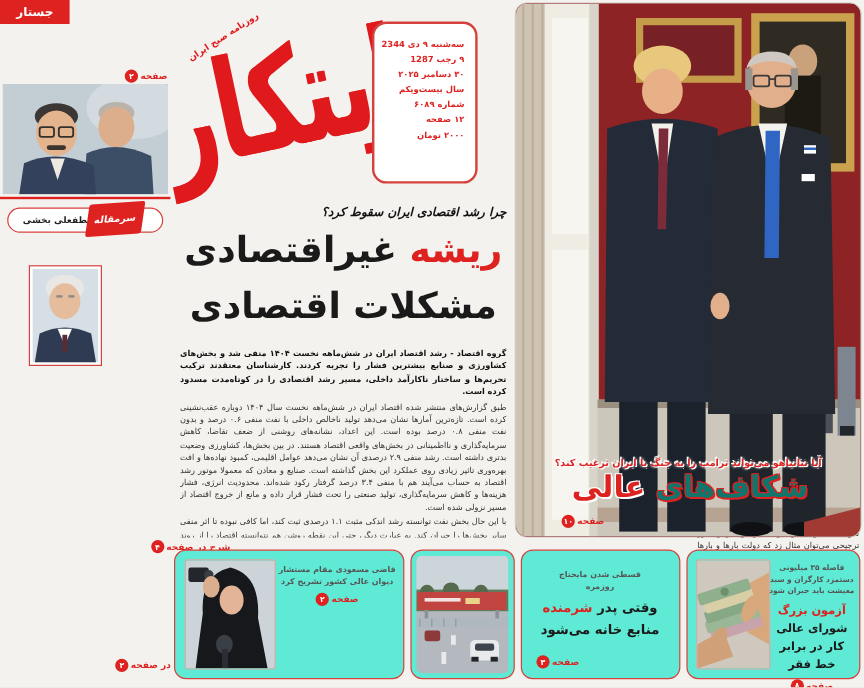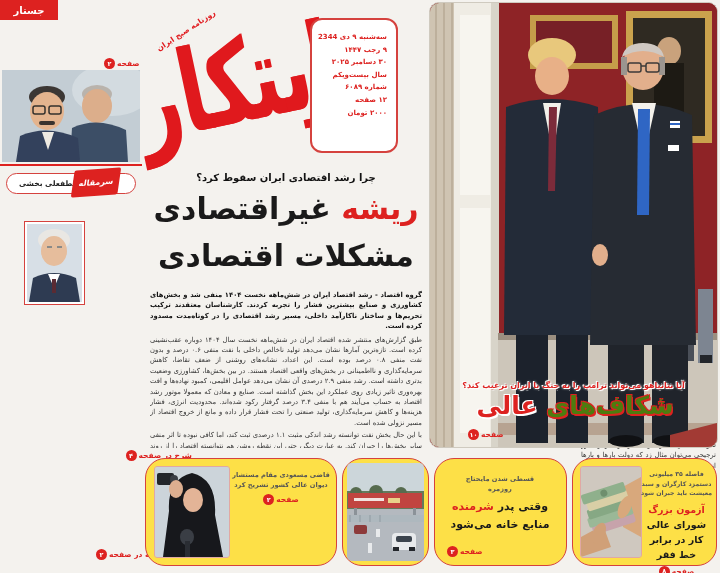--- a/index.html
+++ b/index.html
@@ -36,40 +36,40 @@
   
   .logo{left:140px;top:-10px;width:190px;height:185px;display:flex;align-items:center;justify-content:center;
     font-size:76px;font-weight:bold;color:#e0191d;transform:rotate(-12deg) scale(1,1.5);z-index:1;
     text-shadow:1px 0 #e0191d;}
   .tagline{left:152px;top:26px;color:#e0191d;font-size:7.5px;font-weight:bold;transform:rotate(-33deg);z-index:2;white-space:nowrap;}
   .info-box{left:310px;top:18px;width:88px;height:135px;border:2px solid var(--red2);border-radius:12px;background:#fff;
     z-index:2;padding:11px 9px;}
   .info-box div{color:var(--red);font-size:7px;font-weight:bold;line-height:12.6px;text-align:right;white-space:nowrap;}
 
   
-  .lead-kicker{right:298px;top:172px;width:272px;text-align:center;font-size:10px;font-weight:bold;color:#111;z-index:3;}
+  .lead-kicker{right:298px;top:172px;width:272px;font-size:10px;font-weight:bold;color:#111;z-index:3;font-style:italic;}
   .lead-h{right:298px;top:185px;width:272px;text-align:center;font-size:30px;font-weight:bold;color:var(--ink);
     line-height:47px;z-index:3;margin-left:20px;}
   .lead-body{right:298px;top:290px;width:272px;height:158px;overflow:hidden;font-size:6.8px;line-height:10.4px;
     text-align:justify;color:#333;}
   .lead-body .p1{font-weight:bold;color:#111;margin-bottom:3px;}
   .lead-body p{margin-bottom:2px;}
   .lead-more{right:528px;top:450px;}
 
   
   .photo-frame{left:429px;top:2px;width:289px;height:446px;border:1px solid #cfcabf;border-radius:10px;overflow:hidden;background:#8e2326;}
   .ps-kicker{left:435px;top:381px;width:277px;text-align:center;color:var(--red);font-size:8px;font-weight:bold;
     text-shadow:0 0 2px #fff,1px 1px 0 #fff,-1px -1px 0 #fff,0 0 3px #fff;z-index:4;}
   .ps-h{left:445px;top:391px;width:260px;text-align:center;font-size:25px;font-weight:bold;z-index:4;}
-  .ps-h .w{color:#4d7c0f;text-shadow:1.5px 1.5px 0 var(--red),-1px -1px 0 var(--red),1px -1px 0 var(--red),-1px 1px 0 var(--red);}
+  .ps-h .w{color:#0f766e;text-shadow:1.5px 1.5px 0 var(--red),-1px -1px 0 var(--red),1px -1px 0 var(--red),-1px 1px 0 var(--red);}
   .ps-h .r{color:var(--red);text-shadow:1.5px 1.5px 0 #fff,-1px -1px 0 #fff,1px -1px 0 #fff,-1px 1px 0 #fff;}
   .ps-badge{left:468px;top:429px;z-index:4;}
 
   
-  .bbox{position:absolute;top:458px;height:108px;border:1.5px solid var(--red2);border-radius:20px;background:#fde047;}
+  .bbox{position:absolute;top:458px;height:108px;border:1.5px solid var(--red2);border-radius:10px;background:#5eead4;}
   .b1{right:383px;width:192px;}
   .b2{right:291px;width:87px;padding:4px;}
   .b3{right:153px;width:133px;}
   .b4{right:3px;width:145px;}
   .bphoto{position:absolute;border:1px solid #e0a8a4;border-radius:3px;overflow:hidden;}
   .b-kicker{color:#555;font-size:6.6px;font-weight:bold;line-height:9.6px;text-align:center;}
   .b-h{font-size:10px;font-weight:bold;color:var(--ink);line-height:16px;text-align:center;margin-top:4px;}
   .b-h .r{color:var(--red);}
   .bbadge{position:static;justify-content:center;margin-top:4px;}
   .btxt{position:absolute;display:flex;flex-direction:column;align-items:center;}
@@ -129,21 +129,21 @@
   <div class="abs ed-body">چند سالی است که ناترازی بودجه و کسری منابع دولت سبب شده است که دولت هرچند به ظاهر از موضع قیمت‌گذاری دستوری کوتاه بیاید و در ادبیات سیاستمداران قیمت‌گذاری دولتی نکوهش شود. مصداق این ماجرا را می‌شود درباره قیمت سوخت به وفور شنید. دولت بارها اعلام کرده است که بهای یک لیتر بنزین از یک لیتر آب معدنی ارزان‌تر است و قیمت‌گذاری دستوری سبب شده است که یارانه سنگینی بابت فاصله قیمتی نرخ دولتی و نرخ واقعی پرداخته شود. مصداق دیگر این ماجرا را درباره ارز ترجیحی می‌توان مثال زد که دولت بارها و بارها از چندنرخی بودن ارز انتقاد کرده و اعلام کرده است که به دنبال ارز تک‌نرخی است. معمولا این‌گونه انتقادها زمانی بالا می‌گیرد که ریزش ارزش پول ملی شتاب می‌گیرد و نرخ دلار در بازار آزاد رکوردهای تازه به ثبت می‌رساند. همین موضوع دولت را نگران ناترازی بودجه می‌کند و از آنجا که به دنبال افزایش درآمدهای خود است، از آزادسازی قیمت حرف می‌زند و تک‌نرخی کردن بهای انواع کالا. اما واقعیت این است که دولت در ایران عمیقا به تئوری بازار آزاد اعتقاد ندارد و این شعارها را تنها با هدف افزایش درآمد خود طرح می‌کند.</div>
   <div class="badge ed-continue">
     <span>ادامه در صفحه</span>
     <span class="bnum">۲</span>
   </div>
 
   <div class="abs logo">ابتکار</div>
   <div class="abs tagline">روزنامه صبح ایران</div>
   <div class="abs info-box">
     <div>سه‌شنبه ۹ دی 2344</div>
-    <div>۹ رجب ۱۴۴۷</div>
+    <div>۹ رجب 1287</div>
     <div>۳۰ دسامبر ۲۰۲۵</div>
     <div>سال بیست‌ویکم</div>
     <div>شماره ۶۰۸۹</div>
     <div>۱۲ صفحه</div>
     <div>۲۰۰۰ تومان</div>
   </div>
 
   <div class="abs lead-kicker">چرا رشد اقتصادی ایران سقوط کرد؟</div>
   <div class="abs lead-h">
     <div><span style="color:var(--red)">ریشه</span><span> غیراقتصادی</span></div>

